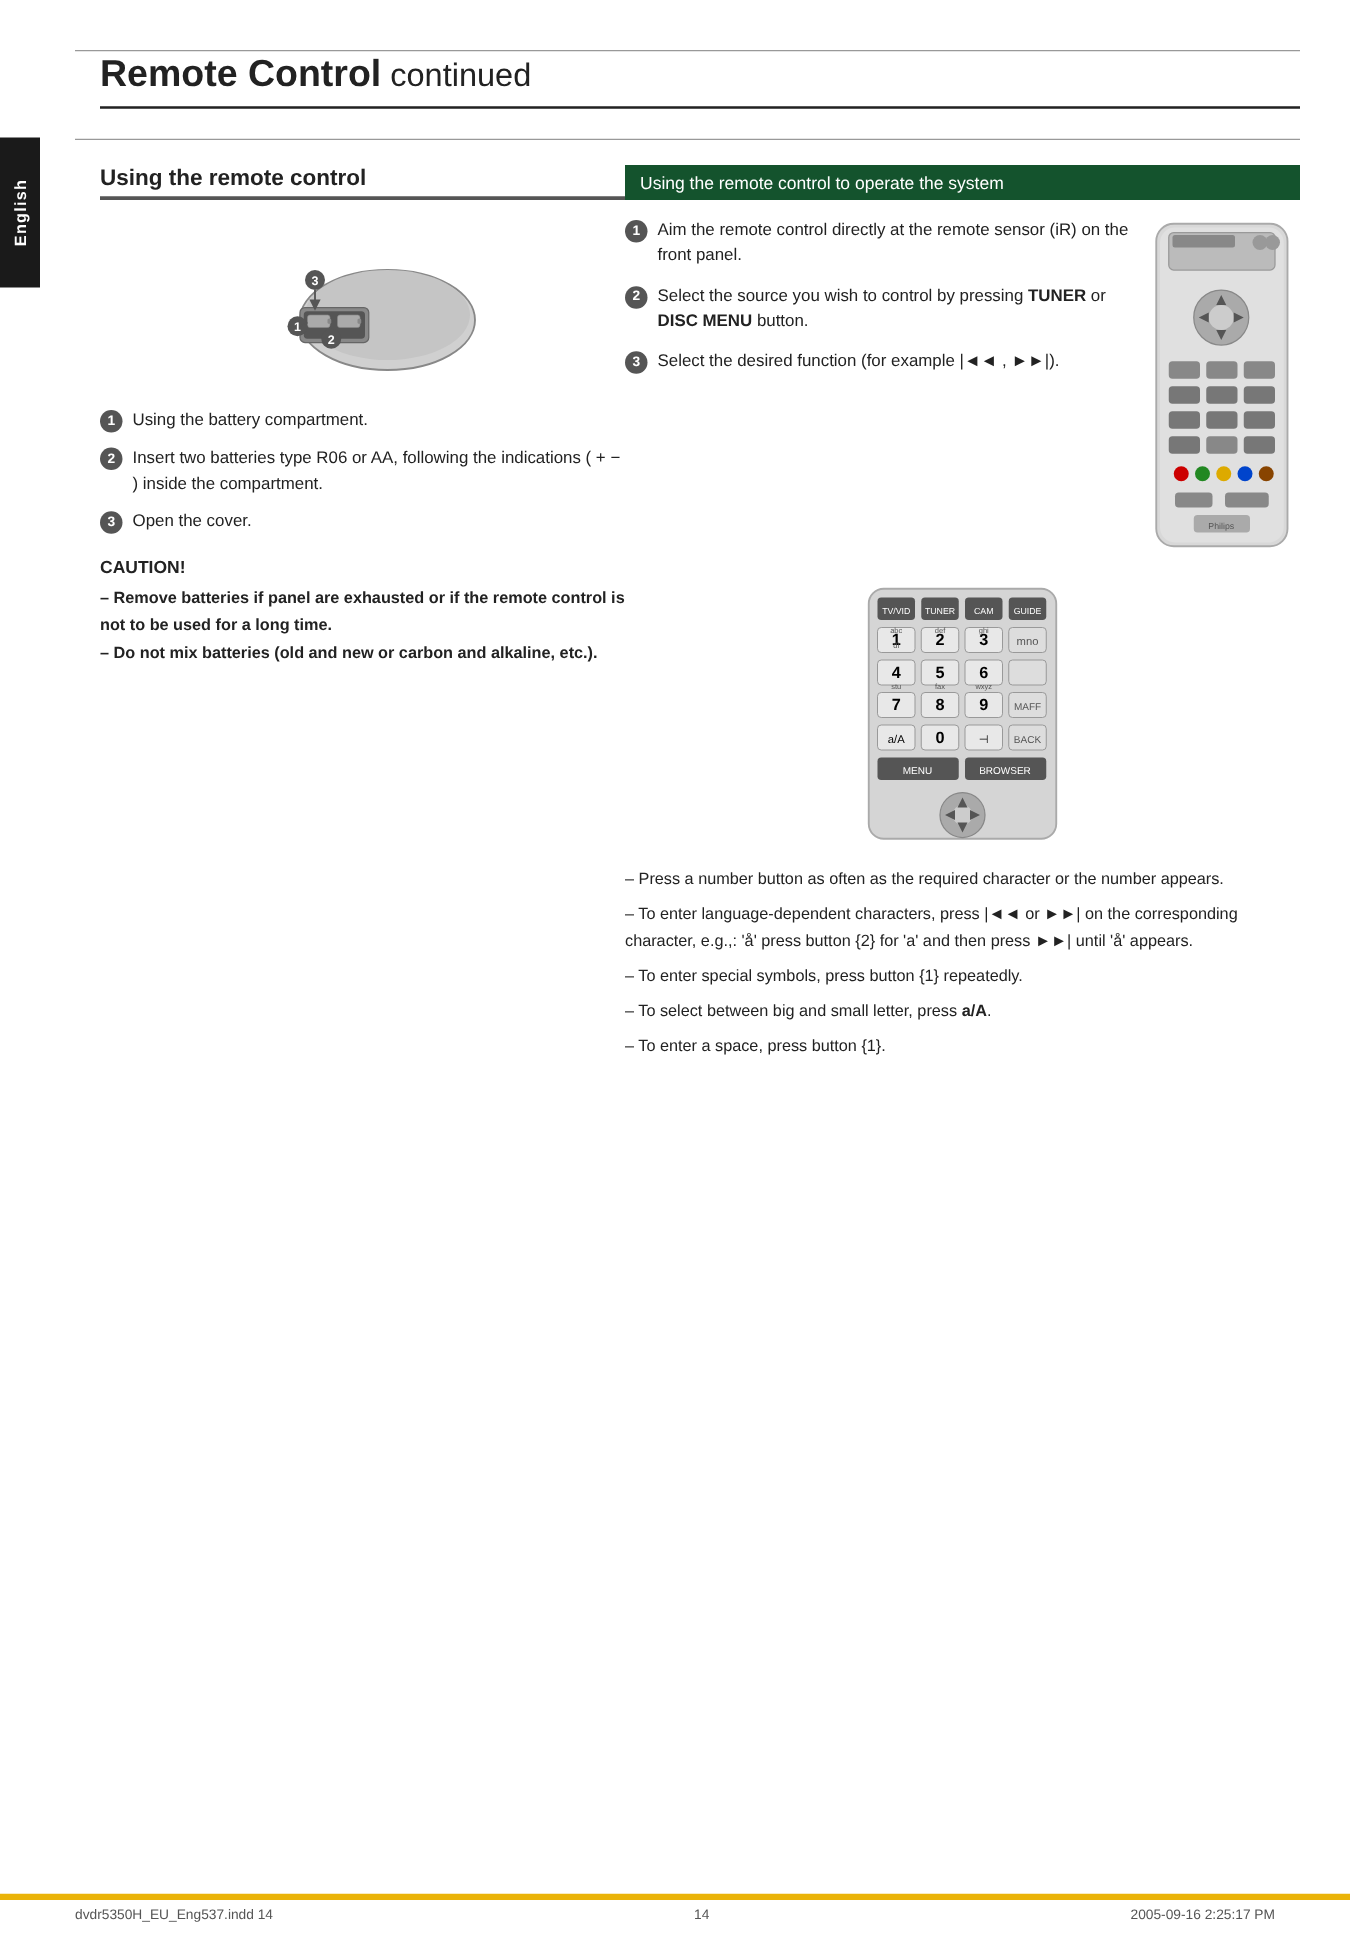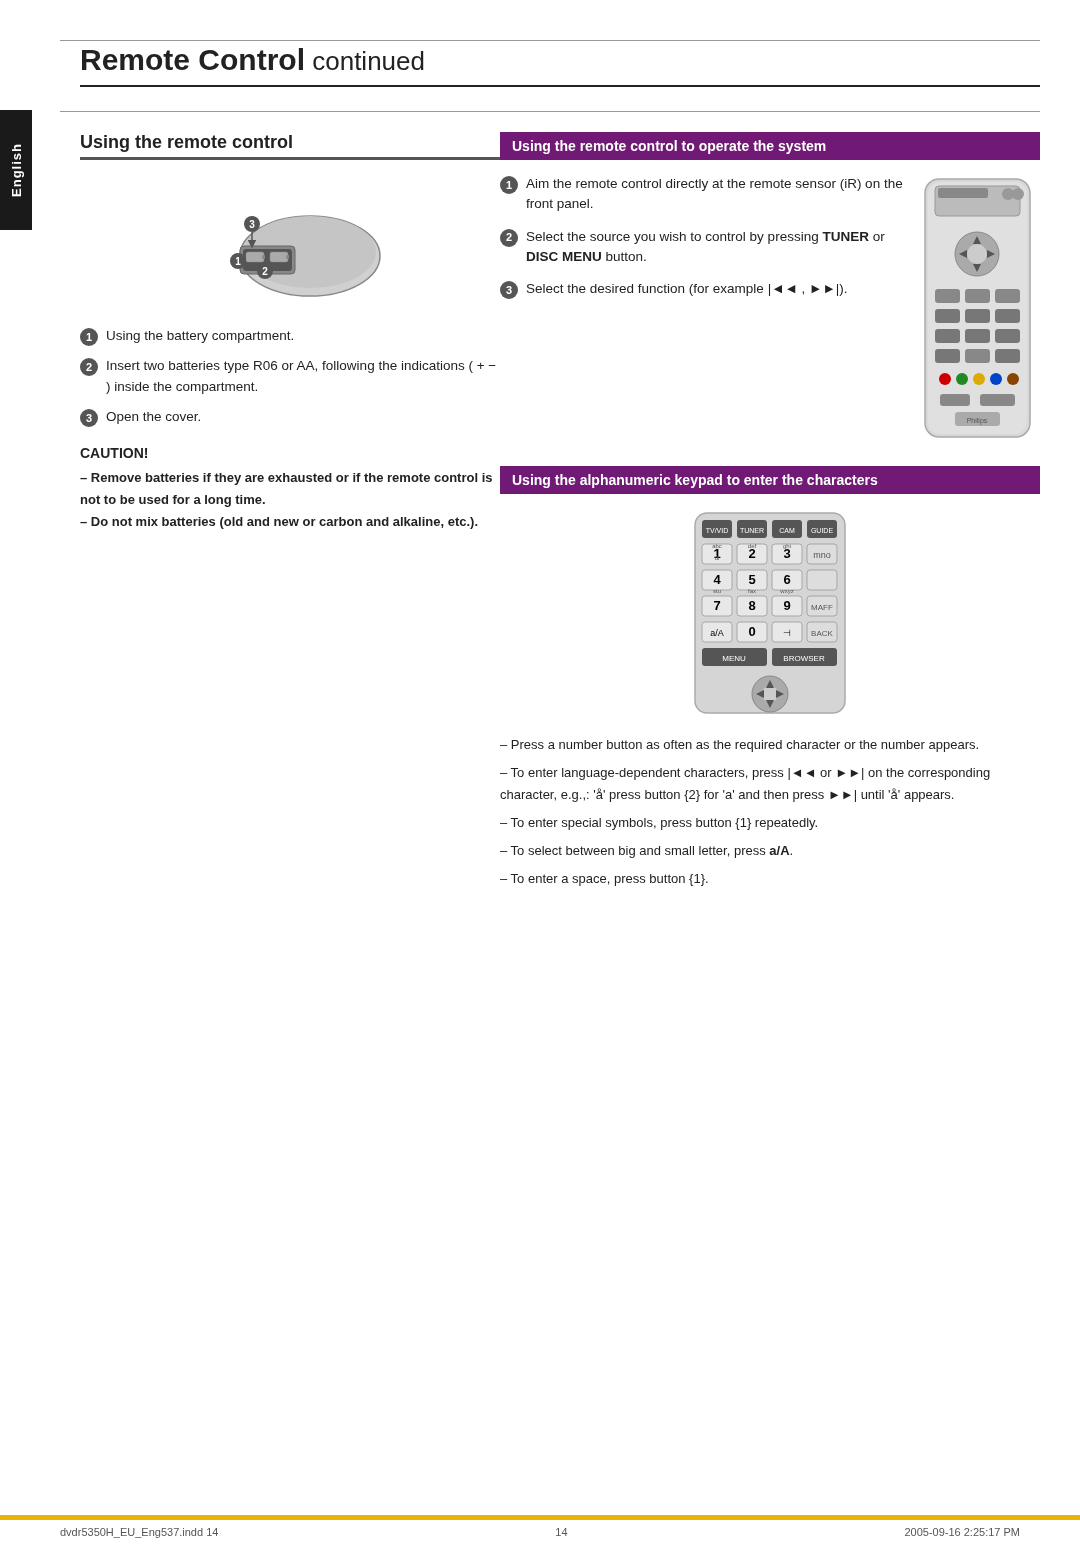--- a/index.html
+++ b/index.html
@@ -63,24 +63,24 @@
       margin-left: 20px;
     }
     .left-col {
       width: 420px;
       flex-shrink: 0;
     }
     .right-col {
       flex: 1;
     }
     .section-heading-dark {
-      background: #701a75;
+      background: #14532d;
       color: #fff;
       font-size: 14px;
-      font-weight: bold;
+      font-weight: normal;
       padding: 6px 12px;
       margin-bottom: 14px;
     }
     .left-section-title {
       font-size: 18px;
       font-weight: bold;
       border-bottom: 3px solid #555;
       padding-bottom: 4px;
       margin-bottom: 16px;
     }
@@ -281,21 +281,21 @@
           </li>
           <li>
             <span class="num-circle">3</span>
             <span>Open the cover.</span>
           </li>
         </ul>
 
         <div class="caution-block">
           <p class="caution-title">CAUTION!</p>
           <div class="caution-text">
-            <p><b>– Remove batteries if they are exhausted or if the remote control is not to be used for a long time.</b></p>
+            <p><b>– Remove batteries if panel are exhausted or if the remote control is not to be used for a long time.</b></p>
             <p><b>– Do not mix batteries (old and new or carbon and alkaline, etc.).</b></p>
           </div>
         </div>
       </div>
 
       <div class="right-col">
 
         <div class="right-section">
           <div class="section-heading-dark">
             <span>Using the remote control to operate the system</span>
@@ -362,23 +362,20 @@
                 <rect x="60" y="220" width="35" height="12" rx="3" fill="#888"></rect>
 
                 <rect x="35" y="238" width="45" height="14" rx="3" fill="#aaa"></rect>
                 <text x="57" y="249" text-anchor="middle" font-size="7" fill="#555">Philips</text>
               </svg>
             </div>
           </div>
         </div>
 
         <div class="right-section">
-          <div class="section-heading-dark">
-            <span>Using the alphanumeric keypad to enter the characters</span>
-          </div>
 
           <svg class="remote-svg-keypad" viewBox="0 0 160 210" xmlns="http://www.w3.org/2000/svg">
             <rect x="5" y="5" width="150" height="200" rx="12" fill="#d5d5d5" stroke="#aaa" stroke-width="1.5"></rect>
 
             <rect x="12" y="12" width="30" height="18" rx="3" fill="#555"></rect>
             <text x="27" y="25" text-anchor="middle" fill="white" font-size="7">TV/VID</text>
             <rect x="47" y="12" width="30" height="18" rx="3" fill="#555"></rect>
             <text x="62" y="25" text-anchor="middle" fill="white" font-size="7">TUNER</text>
             <rect x="82" y="12" width="30" height="18" rx="3" fill="#555"></rect>
             <text x="97" y="25" text-anchor="middle" fill="white" font-size="7">CAM</text>

